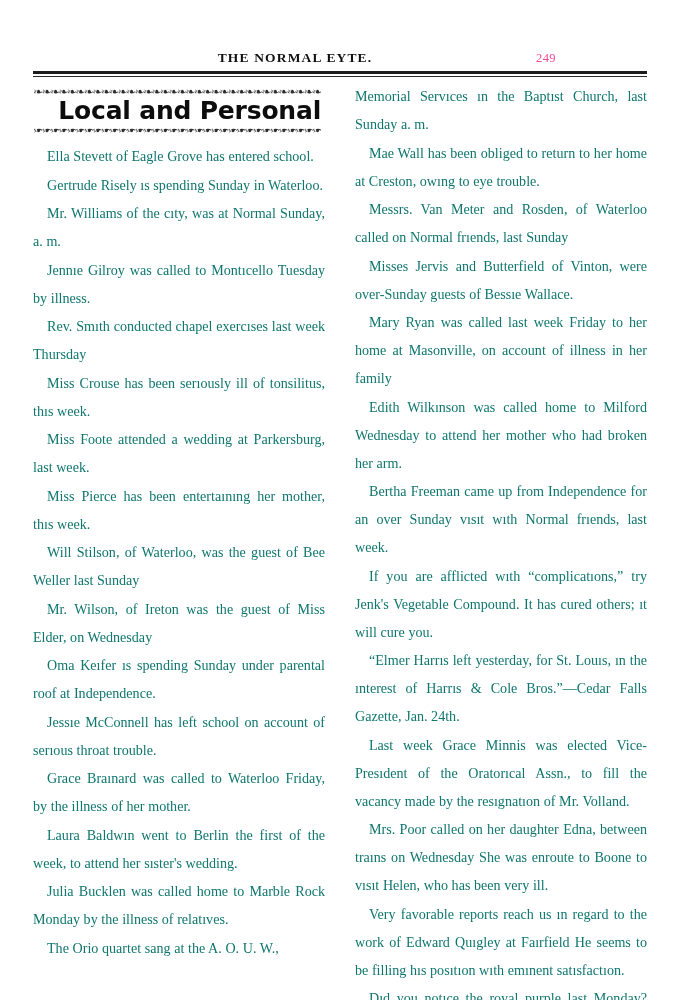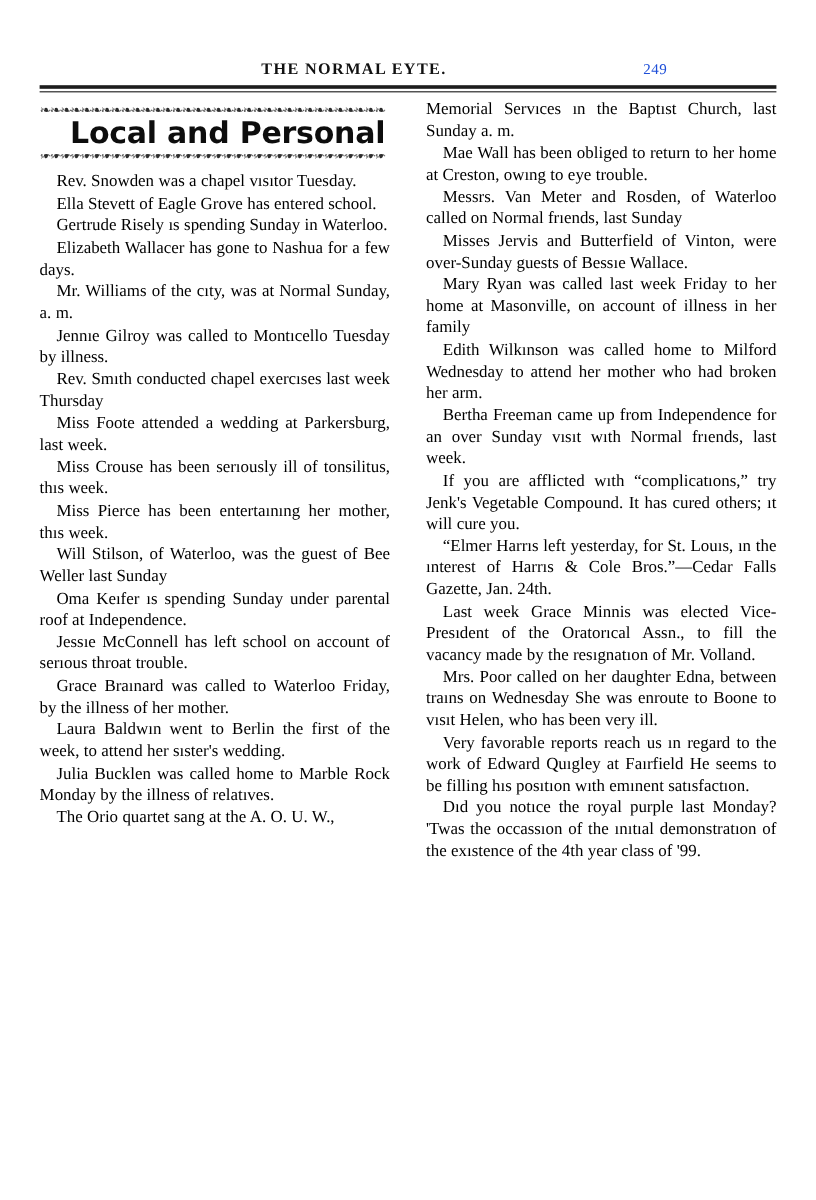--- a/index.html
+++ b/index.html
@@ -43,21 +43,21 @@
     font-size: 13.5px;
     letter-spacing: 1.15px;
     color: #111;
     white-space: nowrap;
   }
   .running-head .rh-folio {
     position: absolute;
     right: 0;
     top: 1px;
     font-size: 12.5px;
-    color: #1d4ed8;
+    color: #ec4899;
     letter-spacing: .4px;
   }
 
   
   .rule-wrap {
     position: absolute;
     top: 71px;
     left: 33px;
     width: 614px;
   }
@@ -142,28 +142,28 @@
     font-size: 25px;
     letter-spacing: -0.2px;
     color: #0d0d0d;
     line-height: 32px;
   }
 
   
   .news-item {
     margin: 0 0 0.5px 0;
     font-size: 14.1px;
-    line-height: 18px;
+    line-height: 28px;
     text-align: justify;
     text-indent: 14px;
     text-justify: inter-word;
     word-spacing: .1px;
     -webkit-hyphens: none;
     hyphens: none;
-    color: #000000;
+    color: #0f766e;
   }
   .col-right .news-item:first-child {
     text-indent: 0;
   }
 </style>
 </head>
 <body>
 
 <div class="page">
 
@@ -188,31 +188,30 @@
         <div class="banner-orn orn-left">
           
         </div>
         <div class="banner-orn orn-right">
           <span class="orn-vert-inner">❧❧❧❧❧❧❧❧❧❧❧❧</span>
         </div>
         <div class="banner-title">Local and Personal</div>
       </div>
 
       <div>
-        <p class="news-item">Rev. Snowden was a chapel vısıtor Tuesday.</p>
         <p class="news-item">Ella Stevett of Eagle Grove has entered school.</p>
         <p class="news-item">Gertrude Risely ıs spending Sunday in Waterloo.</p>
-        <p class="news-item">Elizabeth Wallacer has gone to Nashua for a few days.</p>
         <p class="news-item">Mr. Williams of the cıty, was at Normal Sunday, a. m.</p>
         <p class="news-item">Jennıe Gilroy was called to Montıcello Tuesday by illness.</p>
         <p class="news-item">Rev. Smıth conducted chapel exercıses last week Thursday</p>
+        <p class="news-item">Miss Crouse has been serıously ill of tonsilitus, thıs week.</p>
         <p class="news-item">Miss Foote attended a wedding at Parkersburg, last week.</p>
-        <p class="news-item">Miss Crouse has been serıously ill of tonsilitus, thıs week.</p>
         <p class="news-item">Miss Pierce has been entertaınıng her mother, thıs week.</p>
         <p class="news-item">Will Stilson, of Waterloo, was the guest of Bee Weller last Sunday</p>
+        <p class="news-item">Mr. Wilson, of Ireton was the guest of Miss Elder, on Wednesday</p>
         <p class="news-item">Oma Keıfer ıs spending Sunday under parental roof at Independence.</p>
         <p class="news-item">Jessıe McConnell has left school on account of serıous throat trouble.</p>
         <p class="news-item">Grace Braınard was called to Waterloo Friday, by the illness of her mother.</p>
         <p class="news-item">Laura Baldwın went to Berlin the first of the week, to attend her sıster's wedding.</p>
         <p class="news-item">Julia Bucklen was called home to Marble Rock Monday by the illness of relatıves.</p>
         <p class="news-item">The Orio quartet sang at the A. O. U. W.,</p>
       </div>
     </div>
 
     <div class="col col-right">

